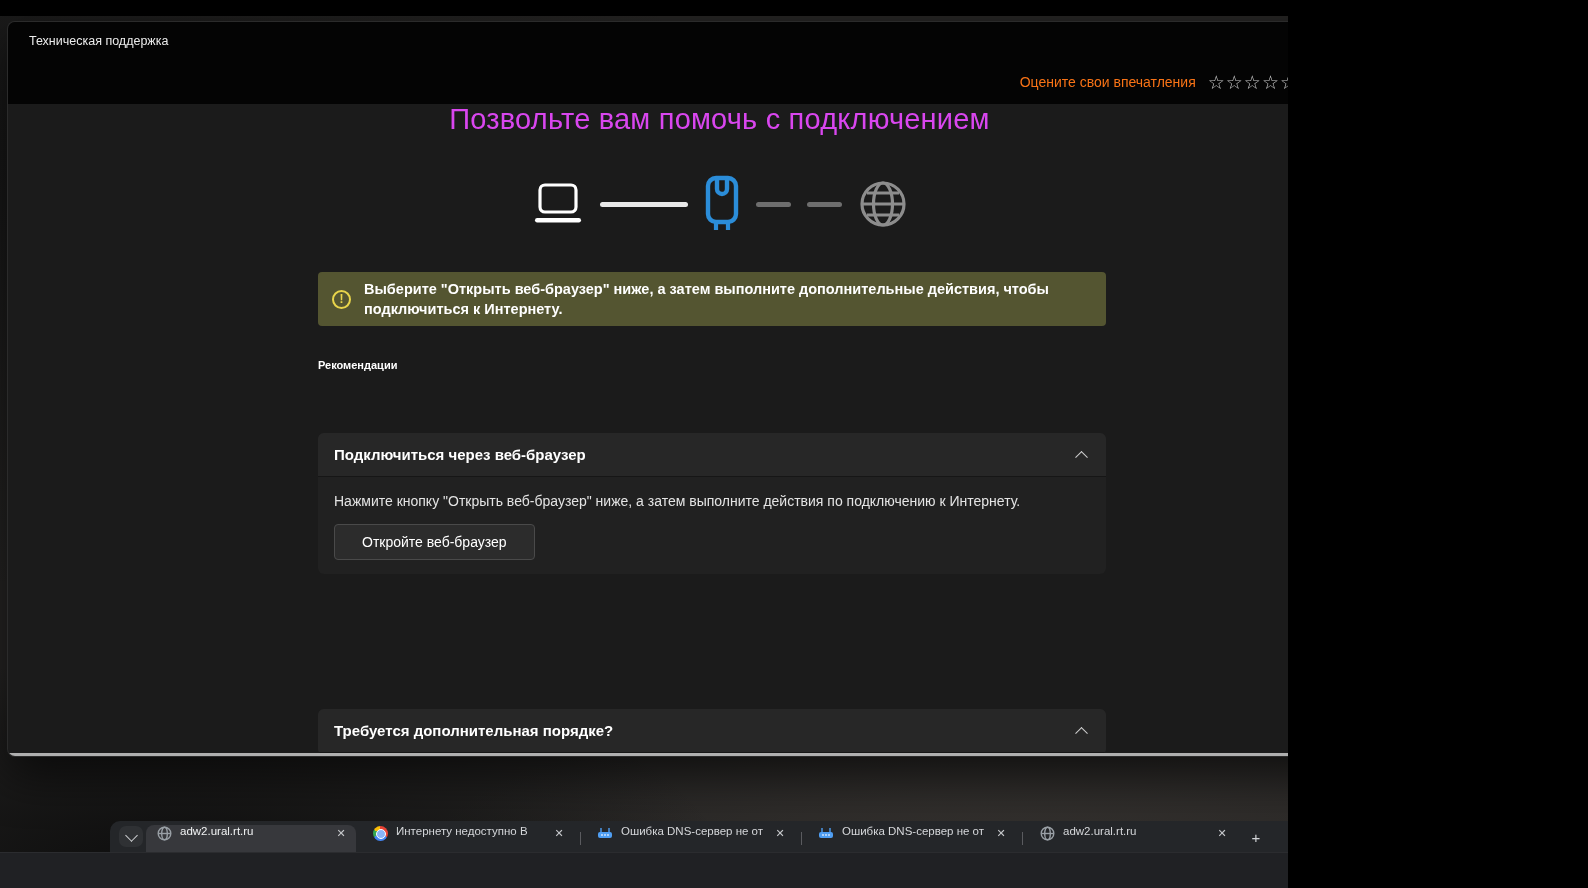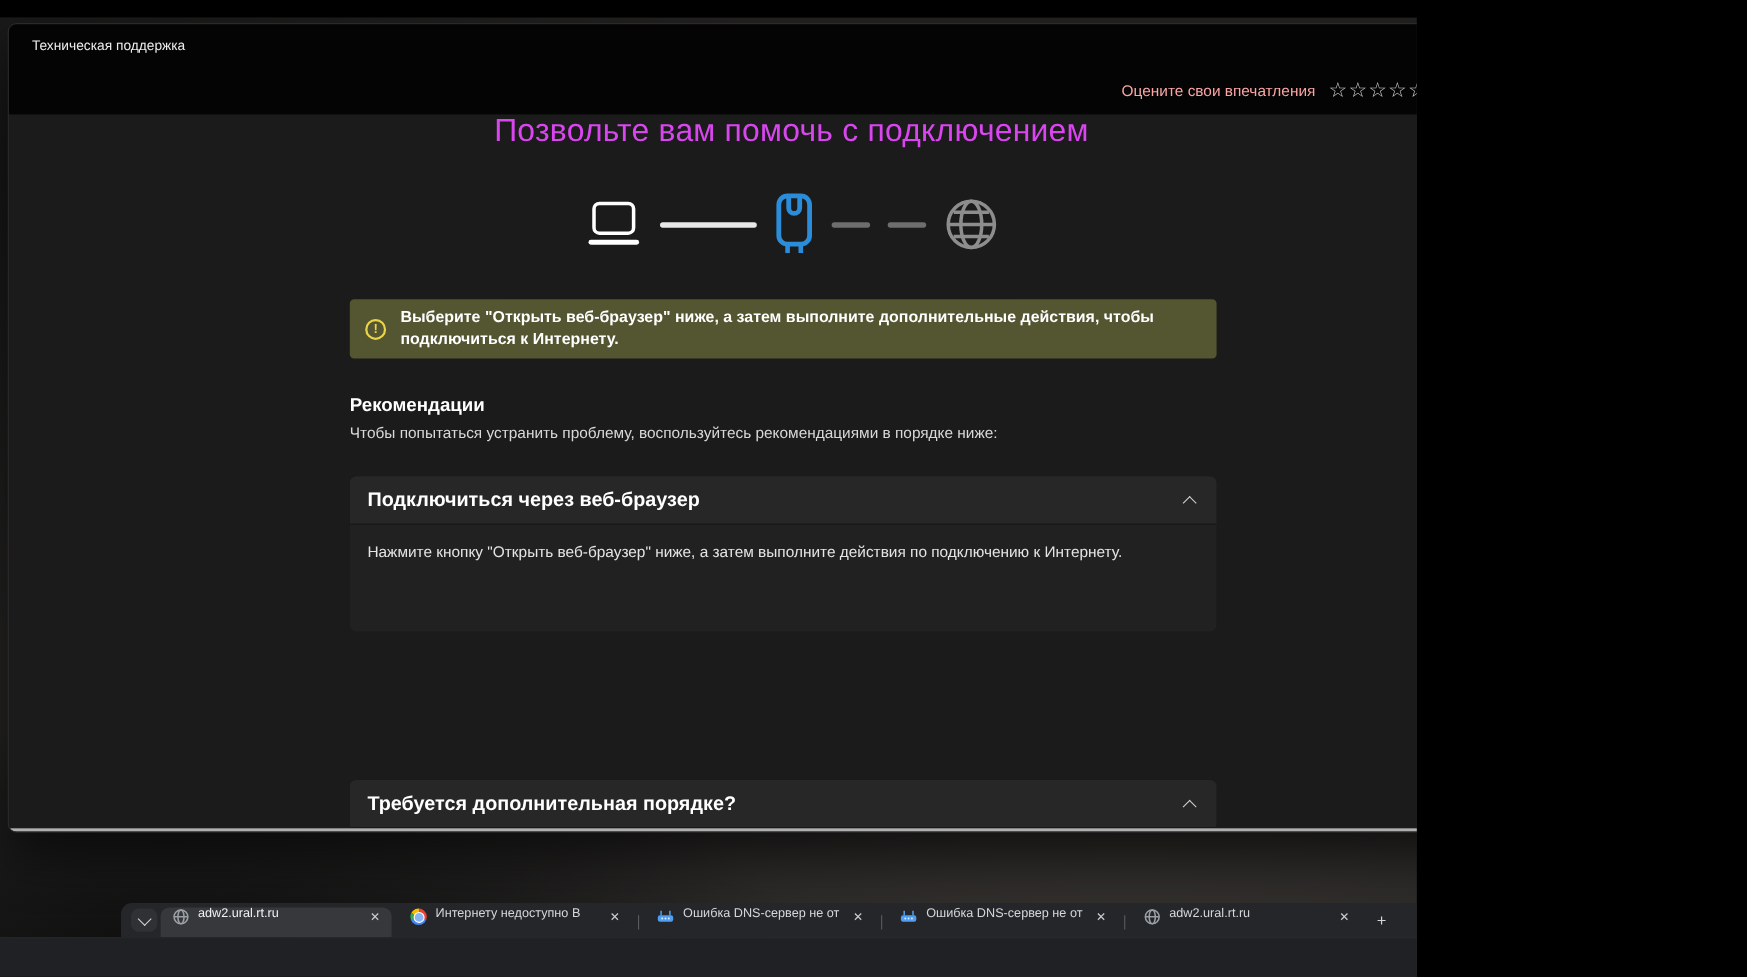--- a/index.html
+++ b/index.html
@@ -21,45 +21,45 @@
     background:#1b1b1b; border-radius:8px; overflow:hidden;
     border:1px solid rgba(255,255,255,.07);
     box-shadow:0 18px 46px rgba(0,0,0,.6);
   }
   .win-top { position:absolute; top:0; left:0; right:0; height:82px; background:#040404; }
   .win-title { position:absolute; left:21px; top:12px; font-size:12.5px; color:#ececec; }
   .wc { position:absolute; top:5px; width:44px; height:28px; display:flex; align-items:center; justify-content:center; cursor:pointer; }
   .glyph-min { width:11px; height:1.5px; background:#e8e8e8; }
   .glyph-max { width:10px; height:10px; border:1.2px solid #e8e8e8; border-radius:2px; }
   .feedback { position:absolute; top:44px; right:20px; height:32px; display:flex; align-items:center; gap:12px; }
-  .rate-label { font-size:14px; color:#fca5a5; }
+  .rate-label { font-size:14px; color:#f97316; }
   .stars { display:flex; align-items:center; letter-spacing:1px; }
   .star { font-size:19px; color:#c9c9c9; line-height:1; cursor:pointer; }
   .vdiv { width:1px; height:22px; background:#3c3c3c; margin:0 4px; }
   .hbtn { display:flex; align-items:center; justify-content:center; width:34px; height:28px; cursor:pointer; background:none; border:none; }
   .info-badge { width:17px; height:17px; border:1.5px solid #e8e8e8; border-radius:50%; color:#e8e8e8;
     font-size:11px; font-style:italic; font-family:"Liberation Serif", serif; display:flex; align-items:center; justify-content:center; }
   .heading { position:absolute; top:81px; left:0; width:100%; text-align:center; font-size:29px; font-weight:300; letter-spacing:.2px; color:#d946ef; }
   
   .diagram { position:absolute; top:150px; left:0; width:100%; height:64px; display:flex; align-items:center; justify-content:center; gap:16px; }
   .conn-line { width:88px; height:5px; border-radius:3px; background:#e8e8e8; }
   .conn-dash { width:35px; height:5px; border-radius:3px; background:#6e6e6e; }
   
   .banner { position:absolute; left:310px; top:250px; width:788px; min-height:52px; background:#545531; border-radius:4px;
     display:flex; align-items:center; gap:13px; padding:7px 14px; }
   .warn-badge { flex:0 0 auto; width:19px; height:19px; border:2px solid #e9d54b; border-radius:50%; color:#e9d54b;
     font-size:12px; font-weight:700; display:flex; align-items:center; justify-content:center; }
   .banner-text { font-size:14.5px; font-weight:700; line-height:20px; color:#fff; max-width:690px; }
-  .rec-title { position:absolute; left:310px; top:337px; font-size:17px; font-weight:700; color:#fff; }
+  .rec-title { position:absolute; left:310px; top:337px; font-size:11px; font-weight:700; color:#fff; }
   .rec-sub { position:absolute; left:310px; top:363px; font-size:14px; color:#d9d9d9; }
   
   .card { position:absolute; left:310px; width:788px; background:#212121; border-radius:6px; overflow:hidden; }
   .card-h { height:44px; background:#272727; display:flex; align-items:center; justify-content:space-between;
     padding:0 20px 0 16px; border-bottom:1px solid #161616; cursor:pointer; }
-  .card-title { font-size:18px; font-weight:700; color:#fff; }
+  .card-title { font-size:15px; font-weight:700; color:#fff; }
   .chev { width:9px; height:9px; border-right:1.6px solid #cfcfcf; border-bottom:1.6px solid #cfcfcf; }
   .chev.up { transform:rotate(-135deg) translate(-2px,-2px); }
   .chev.down { transform:rotate(45deg); }
   .card-body { padding:15px 16px; font-size:14px; color:#e4e4e4; line-height:19px; }
   .card-btn { margin-top:13px; display:inline-block; padding:9px 27px; background:#2c2c2c; border:1px solid #4a4a4a;
     border-radius:4px; color:#fff; font-size:14px; font-family:inherit; cursor:pointer; }
   .scrollbar { position:absolute; right:4px; top:150px; width:3px; height:582px; background:#919191; border-radius:2px; cursor:grab; }
   .win-bottom { position:absolute; left:0; right:0; bottom:0; height:3px; background:#c9c9c9; opacity:.85; }
   
   .tabstrip { position:absolute; left:110px; top:805px; width:1418px; height:31px; background:#242629; border-radius:10px 10px 0 0; }
@@ -148,29 +148,29 @@
         <path d="M4.5 25 h41 M9 14 h32 M9 36 h32"></path>
       </svg>
     </div>
 
     <div class="banner">
       <span class="warn-badge">!</span>
       <div class="banner-text">Выберите "Открыть веб-браузер" ниже, а затем выполните дополнительные действия, чтобы подключиться к Интернету.</div>
     </div>
 
     <div class="rec-title">Рекомендации</div>
-    <div class="rec-sub">Чтобы попытаться устранить проблему, воспользуйтесь рекомендациями в порядке ниже:</div>
 
     <div class="card" style="top:411px; height:141px">
       <div class="card-h">
         <span class="card-title">Подключиться через веб-браузер</span>
         <span class="chev up"></span>
       </div>
       <div class="card-body">
         <div>Нажмите кнопку "Открыть веб-браузер" ниже, а затем выполните действия по подключению к Интернету.</div>
+        <button class="card-btn">Откройте веб-браузер</button>
       </div>
     </div>
 
 
     <div class="card" style="top:687px; height:46px">
       <div class="card-h">
         <span class="card-title">Требуется дополнительная порядке?</span>
         <span class="chev up"></span>
       </div>
     </div>

